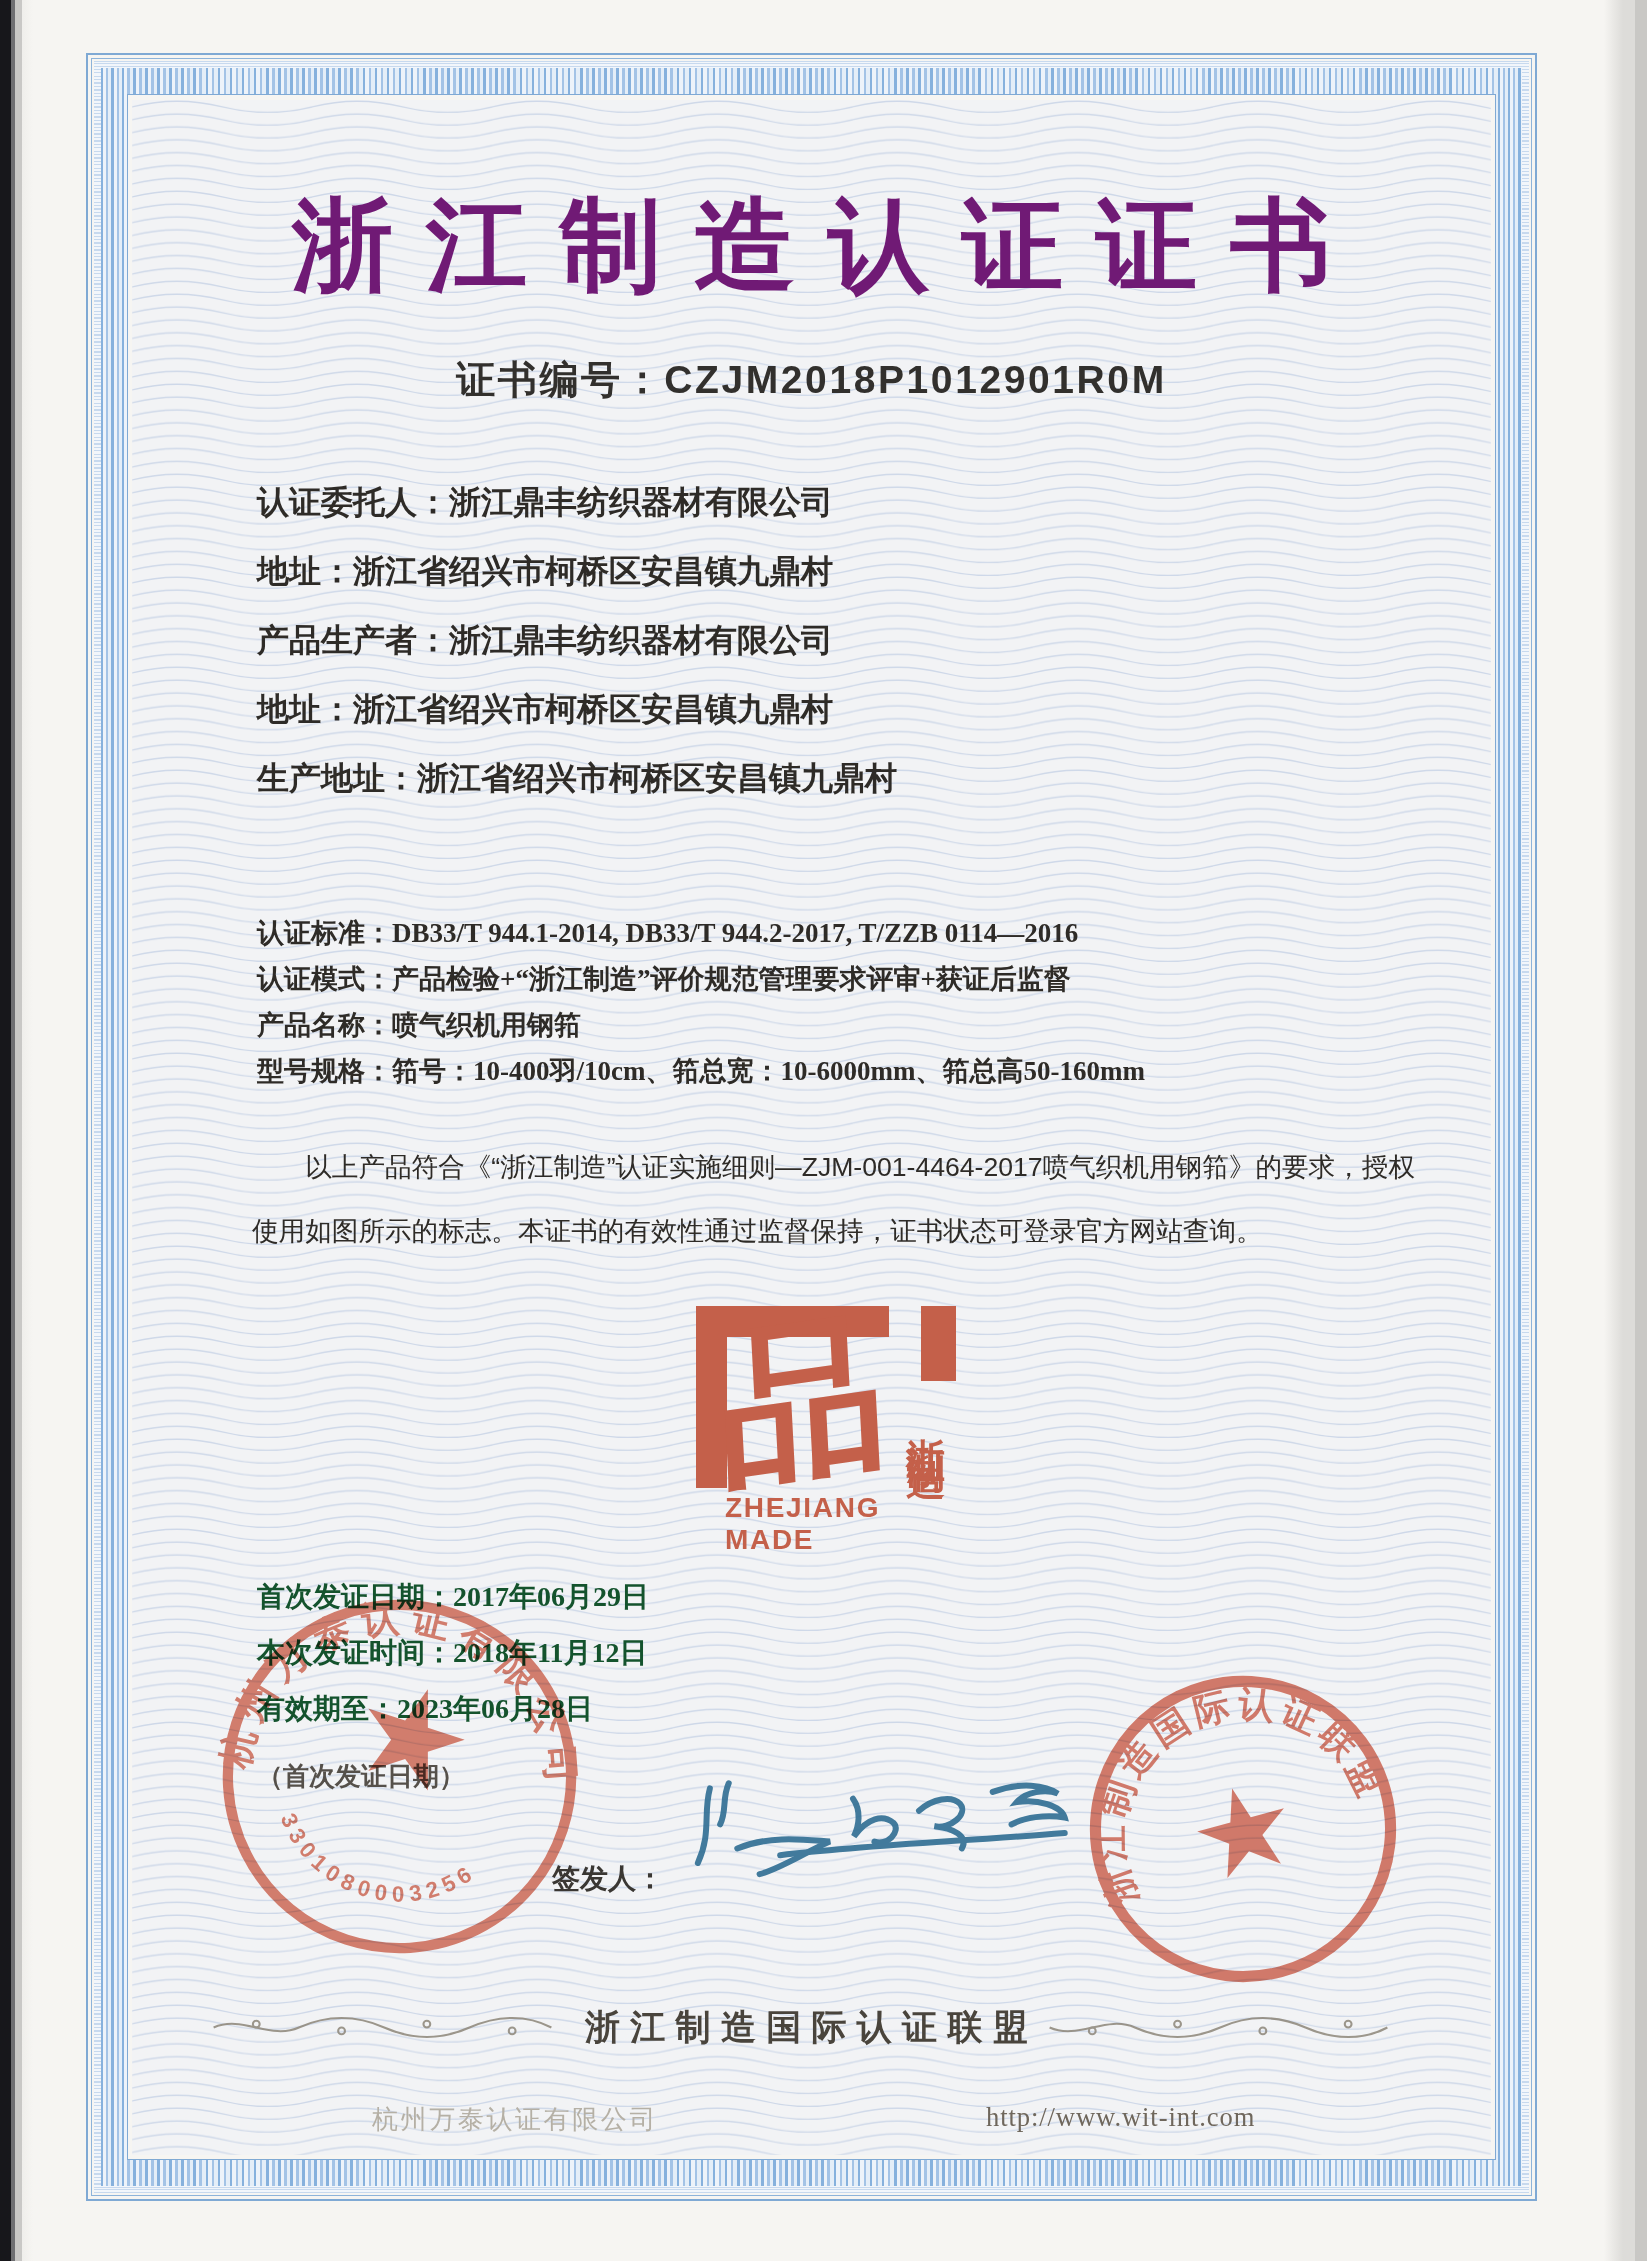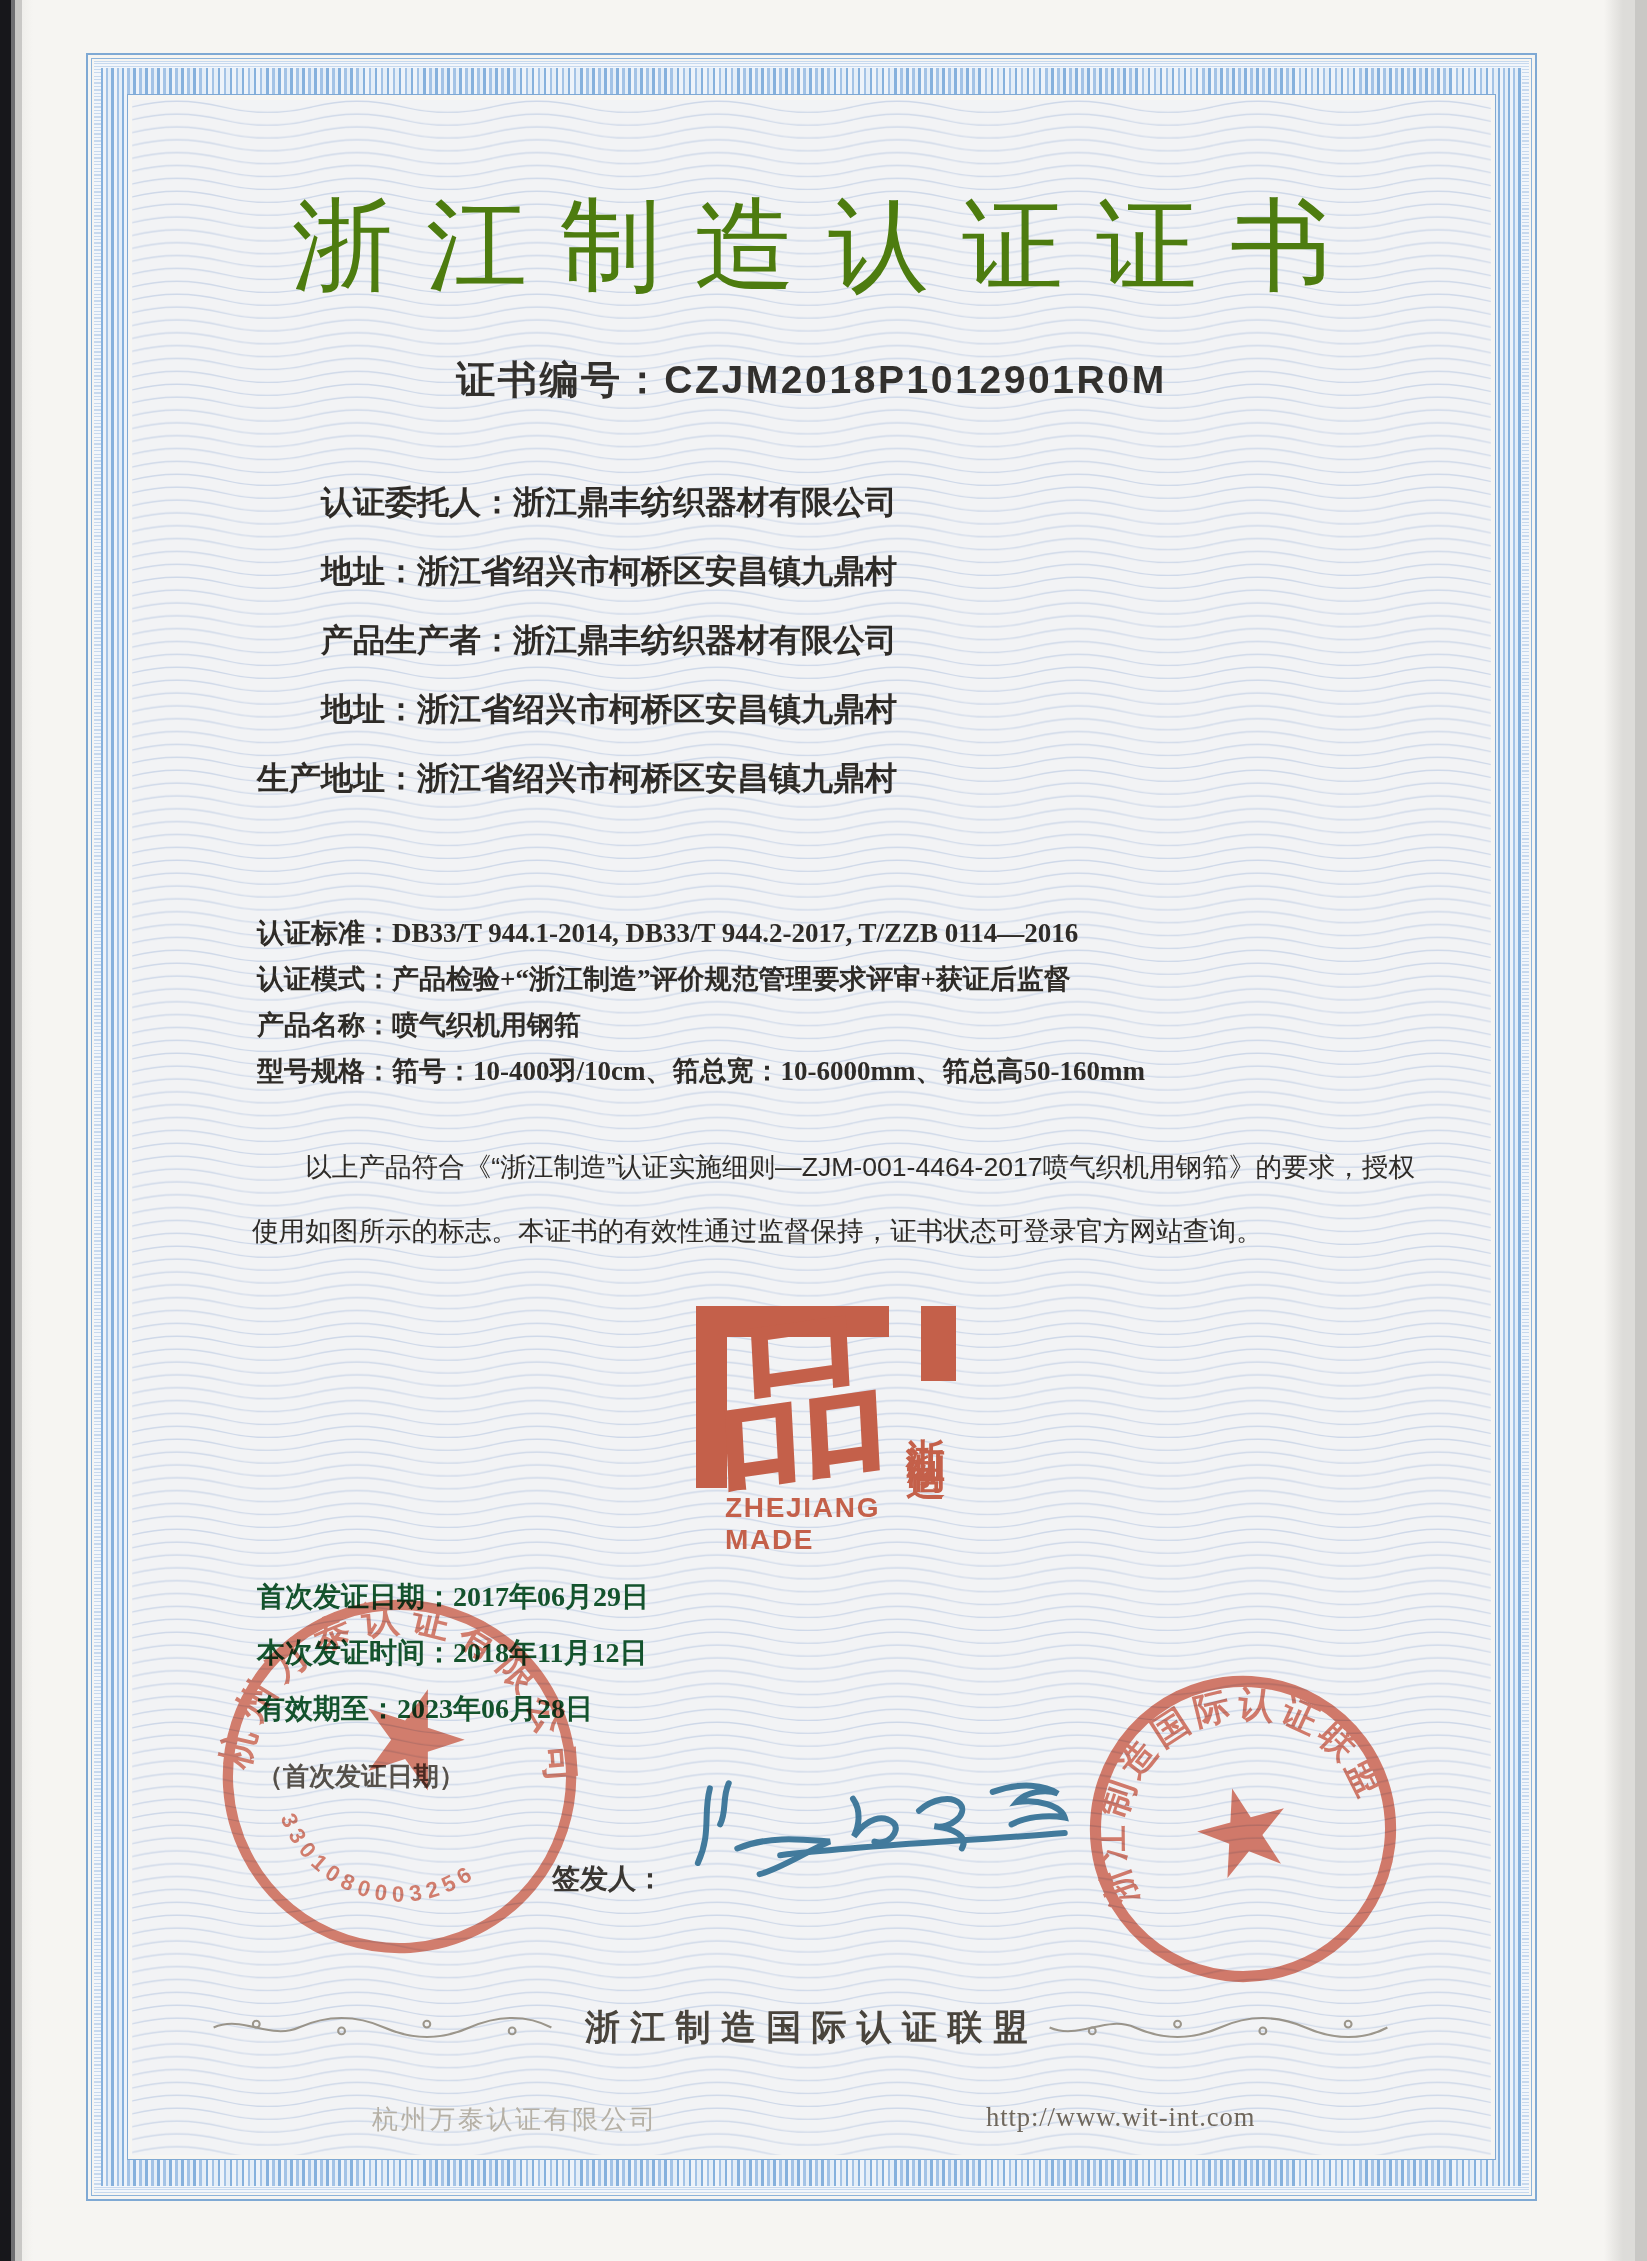--- a/index.html
+++ b/index.html
@@ -17,24 +17,24 @@
   .f-stripe{position:absolute;inset:7.7px;border:7.7px solid #dbe7f4;
     border-image:repeating-linear-gradient(0deg,#c7d9ee 0 1.3px,#f2f6fb 1.3px 3.4px) 9;}
   .f-lattice{position:absolute;inset:15.4px;border:26px solid #9dc0e4;
     border-image:repeating-linear-gradient(90deg,#86b1dd 0 2.6px,#edf3fa 2.6px 6px,#a3c3e6 6px 8.6px,#e4eef8 8.6px 12px) 30;}
   .f-inner{position:absolute;inset:41px;border:1.7px solid #7fa9d4;}
   
   .interior{position:absolute;left:132px;top:100px;width:1359px;height:2055px;background:#f2f3f5;}
   .waves{position:absolute;inset:0;}
   .abs{position:absolute;}
   .title{left:0;top:79px;width:100%;text-align:center;font-family:"DejaVu Serif",serif;
-    font-weight:400;font-size:101px;letter-spacing:33px;text-indent:33px;color:#4d7c0f;}
+    font-weight:700;font-size:101px;letter-spacing:33px;text-indent:33px;color:#701a75;}
   .certno{left:0;top:253px;width:100%;text-align:center;font-size:39px;font-weight:700;
     letter-spacing:2.6px;color:#32302d;}
-  .infoblock{left:125px;top:368px;font-family:"Liberation Serif",serif;text-align:right;}
+  .infoblock{left:125px;top:368px;font-family:"Liberation Serif",serif;}
   .infoblock .ln{height:69px;line-height:69px;font-size:32px;font-weight:700;color:#2e2b27;}
   .specblock{left:125px;top:810px;font-family:"Liberation Serif",serif;}
   .specblock .ln{height:46px;line-height:46px;font-size:27px;font-weight:700;color:#2e2b27;}
   .statement{left:120px;top:1035px;width:1163px;font-family:Liberation Sans, sans-serif;
     font-size:26.6px;line-height:64px;color:#2e2b27;text-align:justify;text-indent:2em;}
   
   .logo{left:564px;top:1206px;width:260px;height:255px;}
   .logo .bar-top{position:absolute;left:0;top:0;width:193px;height:31px;background:#c4604a;}
   .logo .blk-tr{position:absolute;right:0;top:0;width:35px;height:75px;background:#c4604a;}
   .logo .bar-left{position:absolute;left:0;top:0;width:31px;height:182px;background:#c4604a;}

